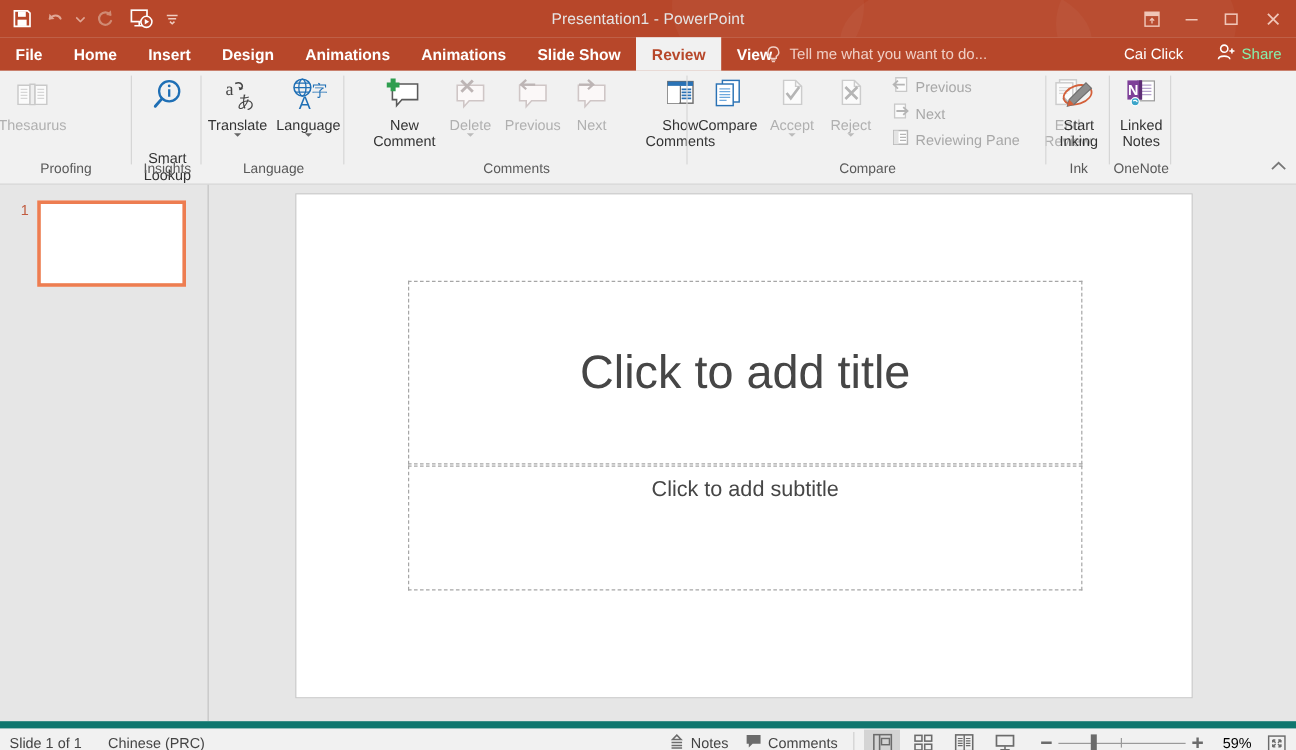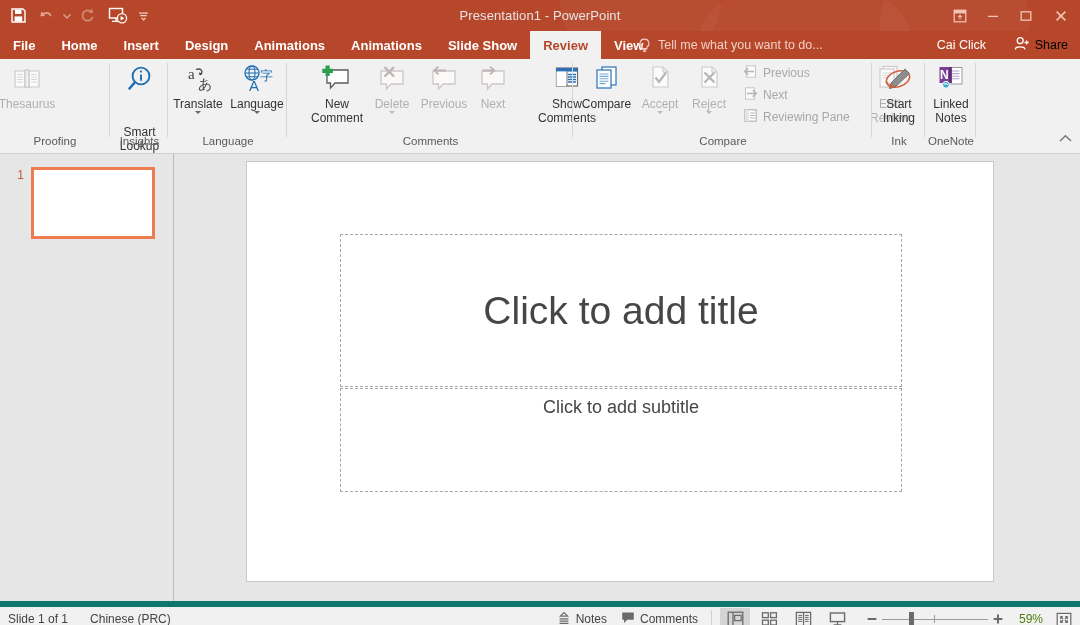--- a/index.html
+++ b/index.html
@@ -116,21 +116,21 @@
     display: flex; align-items: center;
     color: #ffffff;
     font-size: 12.5px;
   }
   .sharebox {
     position: absolute;
     right: 6px; top: 0;
     height: 28px;
     display: flex; align-items: center;
     gap: 5px;
-    color: #000000;
+    color: #86efac;
     font-size: 12.5px;
     padding: 0 6px;
   }
 
   
   .ribbon {
     position: absolute;
     left: 0; top: 59px;
     width: 1080px; height: 94px;
     background: #f1f1f1;
@@ -363,21 +363,21 @@
     width: 1px; height: 8px;
     background: #9a9a9a;
   }
   .ztrack .knob {
     position: absolute;
     left: 27px; top: 3px;
     width: 5px; height: 14px;
     background: #6b6b6b;
   }
   .zpct {
-    font-size: 12px; color: #4d7c0f;
+    font-size: 12px; color: #000000;
     width: 38px; text-align: center;
     margin-left: 4px;
   }
   .fitbtn {
     width: 24px; height: 22px;
     display: flex; align-items: center; justify-content: center;
     margin-left: 2px;
     cursor: default;
   }
   .noselect { user-select: none; }

